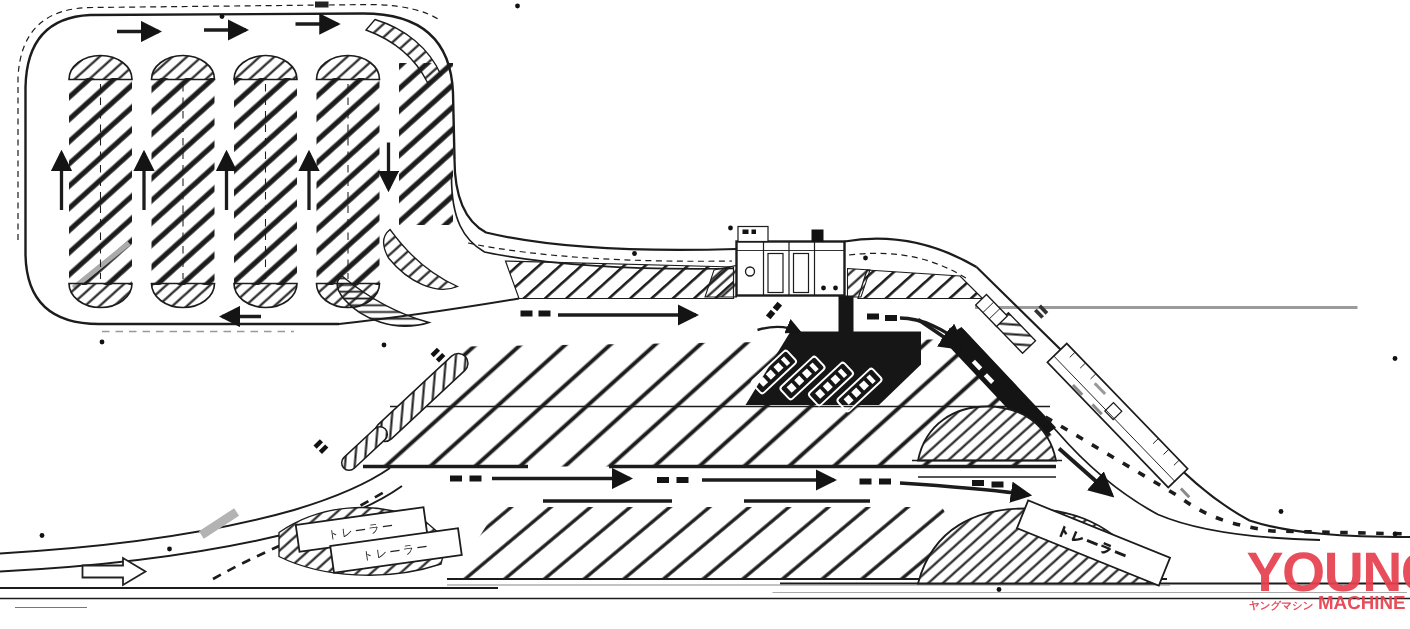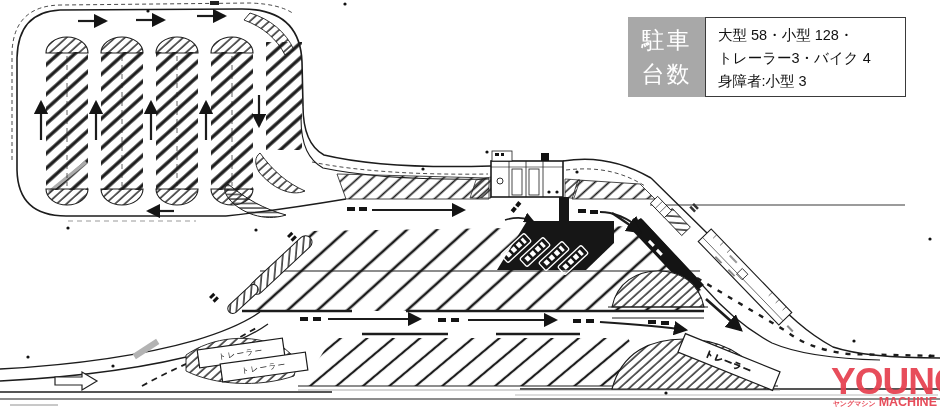--- a/index.html
+++ b/index.html
@@ -346,31 +346,20 @@
     <circle cx="854" cy="341" r="1.6"></circle>
         <circle cx="930" cy="239" r="1.6"></circle>
         <circle cx="68" cy="228" r="1.6"></circle>
     <circle cx="148" cy="11" r="1.6"></circle>
         <circle cx="345" cy="4" r="1.6"></circle>
         <circle cx="487" cy="152" r="1.6"></circle>
     <circle cx="930" cy="356" r="1.6"></circle>
   </g>
 </svg>
 
-  <div class="legend">
-    <div class="legend-title">
-      <span>駐車</span>
-      <span>台数</span>
-    </div>
-    <div class="legend-body">
-      <div>大型 58・小型 128・</div>
-      <div>トレーラー3・バイク 4</div>
-      <div>身障者:小型 3</div>
-    </div>
-  </div>
 
   <div class="wm">
     <span class="wm-main">YOUNG</span>
     <span class="wm-sub-row">
       <span class="wm-kana">ヤングマシン</span>
       <span class="wm-machine">MACHINE</span>
     </span>
   </div>
 
 </div>

